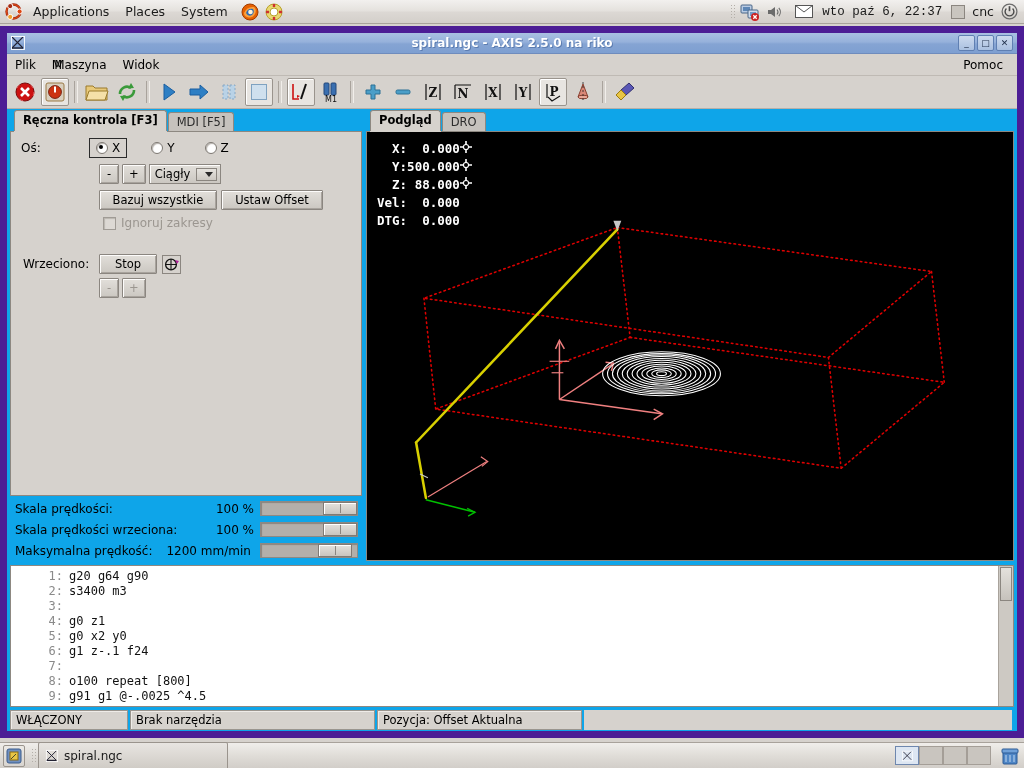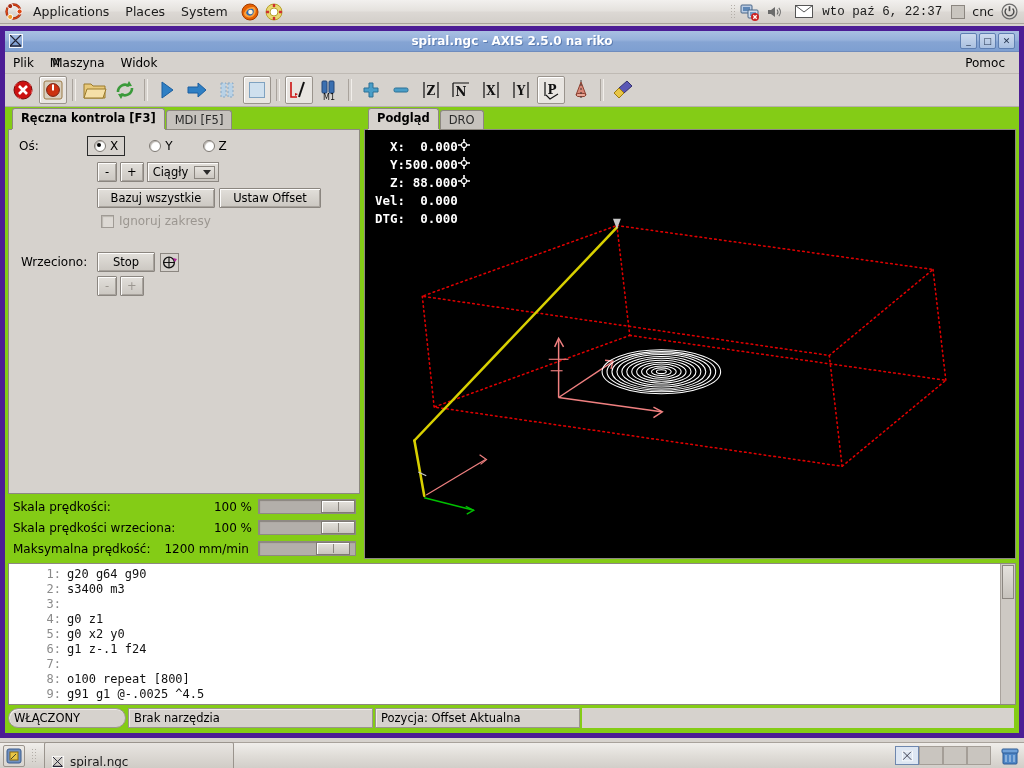--- a/index.html
+++ b/index.html
@@ -29,22 +29,22 @@
   .panel-clock{font-size:12.5px;color:#1a1a1a;padding:0 6px;white-space:nowrap;font-family:Liberation Mono, monospace;}
   .panel-user{font-size:12.5px;color:#1a1a1a;padding:0 4px;}
   .tray-ico{margin:0 3px;display:flex;align-items:center;}
   .grip{width:5px;height:16px;margin-right:2px;
     background-image:radial-gradient(#b3aea8 40%,transparent 41%);
     background-size:3px 3px;}
 
   
   #axis-window{
     position:absolute;left:0;top:26px;width:1024px;height:712px;
-    background:#84cc16;
-    border:5px solid #4c1d95;
+    background:#0ea5e9;
+    border:7px solid #4c1d95;
     box-sizing:border-box;
   }
   #titlebar{
     height:21px;width:100%;
     background:linear-gradient(to bottom,#a9c0e2 0%,#96b1db 45%,#85a4d3 55%,#7e9fd1 100%);
     display:flex;align-items:center;position:relative;
     border-bottom:1px solid #6f8cbd;
     box-sizing:border-box;
   }
   #title-text{
@@ -207,24 +207,24 @@
   #taskbar{
     position:absolute;left:0;top:742px;width:1024px;height:26px;
     background:linear-gradient(to bottom,#f0eeeb 0%,#e0ddd8 50%,#d2cec9 100%);
     border-top:1px solid #a8a29b;
     display:flex;align-items:center;box-sizing:border-box;
   }
   .tb-show{width:20px;height:20px;margin-left:3px;border:1px solid #9a948d;
     background:linear-gradient(to bottom,#eceae6,#d8d4cf);
     display:flex;align-items:center;justify-content:center;border-radius:2px;}
   .task-btn{
-    height:28px;min-width:190px;margin-left:6px;
+    height:28px;min-width:190px;margin-left:0;
     background:linear-gradient(to bottom,#e8e5e1,#cfcbc5);
     border:1px solid #9a948d;border-radius:2px;
-    display:flex;align-items:flex-end;gap:5px;padding:0 6px;
+    display:flex;align-items:center;gap:5px;padding:0 6px;
     font-size:12px;color:#1a1a1a;box-sizing:border-box;
   }
   .ws-switcher{margin-left:auto;display:flex;align-items:center;margin-right:4px;}
   .ws{width:24px;height:19px;border:1px solid #a49e97;background:#c9c5bf;
     box-sizing:border-box;}
   .ws.active{background:#dde6f2;border-color:#6e87ae;
     display:flex;align-items:center;justify-content:center;}
   .tb-trash{margin-left:5px;margin-right:4px;display:flex;align-items:center;}
 </style>
 </head>
@@ -705,21 +705,21 @@
           <span class="gl-n">9:</span>
           <span class="gl-t">g91 g1 @-.0025 ^4.5</span>
         </div>
     </div>
     <div class="vscroll">
       <div class="vthumb"></div>
     </div>
   </div>
 
   <div id="statusbar">
-    <div class="sb-cell" style="width:118px;border-radius:10px;">
+    <div class="sb-cell" style="width:118px;">
       <span>WŁĄCZONY</span>
     </div>
     <div class="sb-cell" style="width:245px;">
       <span>Brak narzędzia</span>
     </div>
     <div class="sb-cell" style="width:205px;">
       <span>Pozycja: Offset Aktualna</span>
     </div>
     <div class="sb-cell" style="flex:1;border:none;box-shadow:none;"></div>
   </div>

